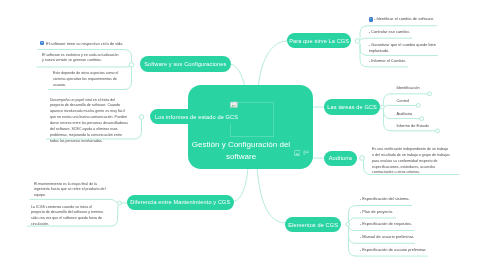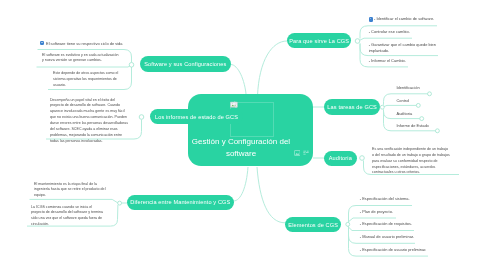--- a/index.html
+++ b/index.html
@@ -73,21 +73,21 @@
       <circle cx="382.3" cy="107.2" r="1.95"></circle>
       <circle cx="362" cy="158" r="2.3"></circle>
       <circle cx="347.8" cy="224.3" r="1.95"></circle>
       <circle cx="429.5" cy="93.8" r="1.95"></circle>
       <circle cx="418.3" cy="105.4" r="1.95"></circle>
       <circle cx="421.7" cy="118.6" r="1.95"></circle>
       <circle cx="437.4" cy="130.8" r="1.95"></circle>
     </g>
   </svg>
 
-  <div class="node central" style="left:188px;top:94px;width:125px;height:72px;">
+  <div class="node central" style="left:188px;top:85px;width:125px;height:84px;">
     <span>Gestión y Configuración del software</span>
   </div>
 
   <div style="position:absolute;left:229.5px;top:101.5px;width:44px;height:35px;
               border:0.7px solid rgba(255,255,255,.2);box-sizing:border-box;"></div>
   <svg style="position:absolute;left:230px;top:101px;width:9px;height:9px;" viewBox="0 0 16 16">
     <path d="M1 2h12v9H1z" fill="#f3f3f7"></path>
     <path d="M1 2h12v9H1z" fill="none" stroke="#c8c8d0" stroke-width="1"></path>
     <path d="M2.5 9.5l2.5-3 2 2.2 1.6-1.6 2.9 2.4z" fill="#5cb347"></path>
     <circle cx="4.2" cy="4.6" r="1.1" fill="#cfd2db"></circle>

